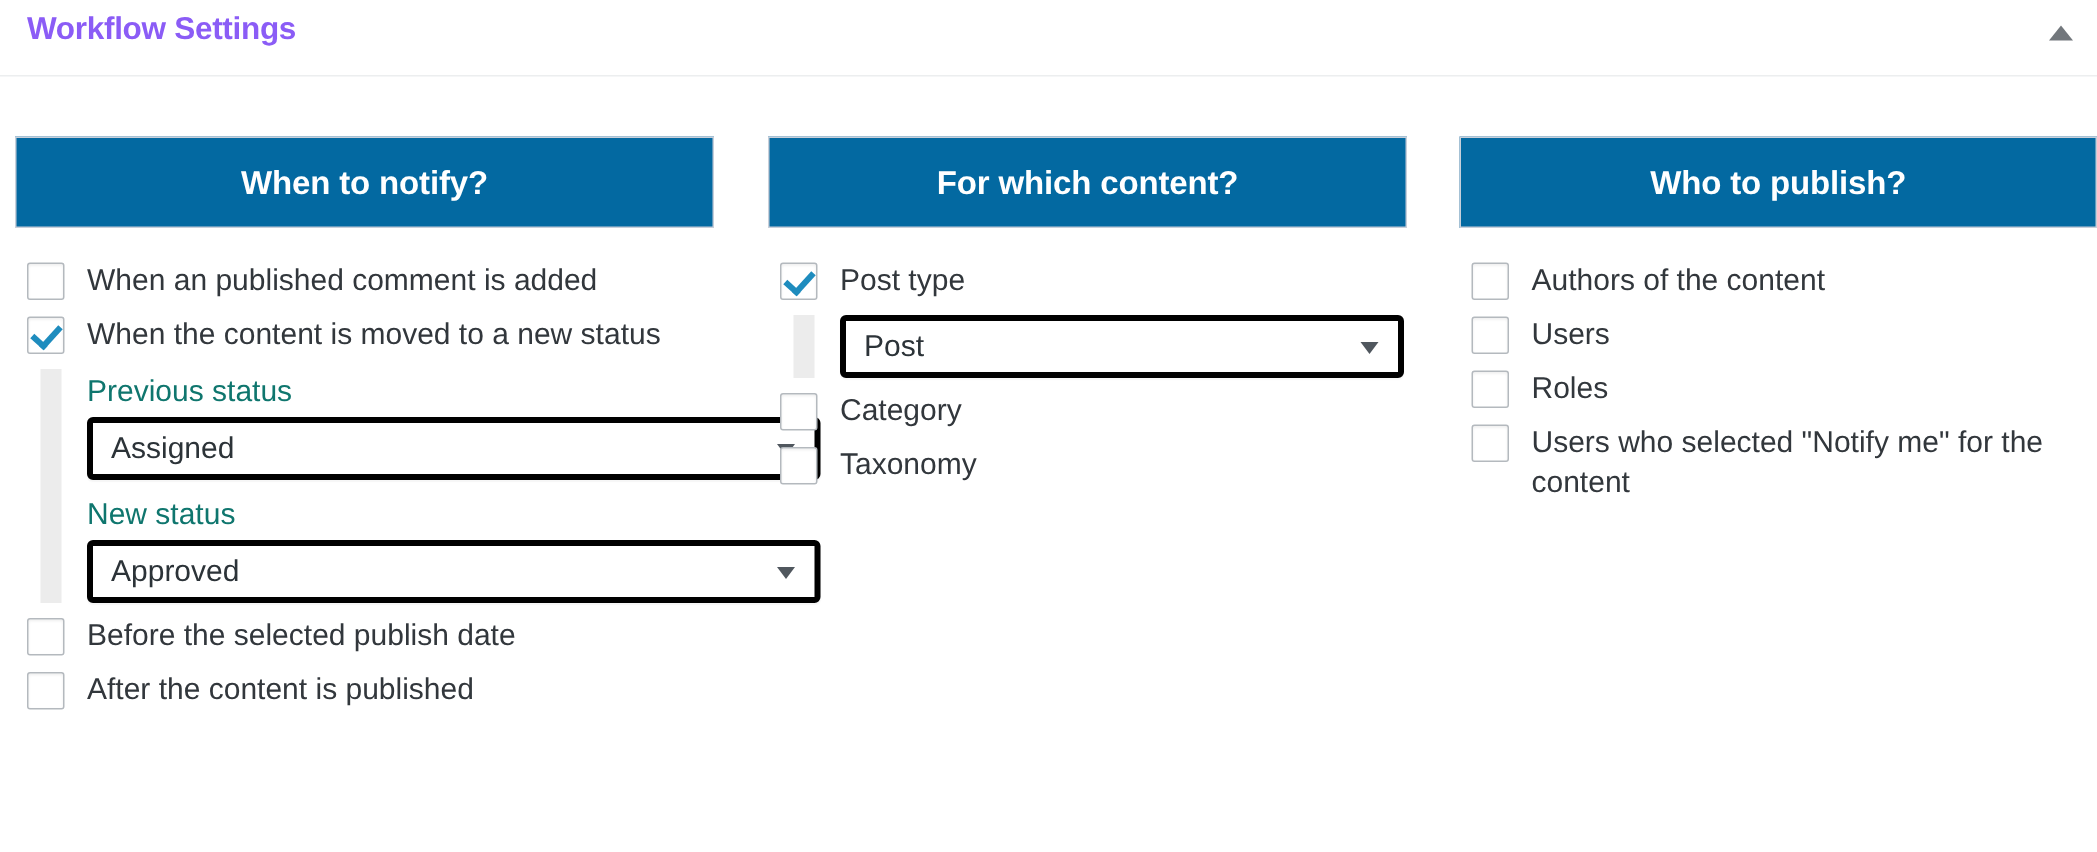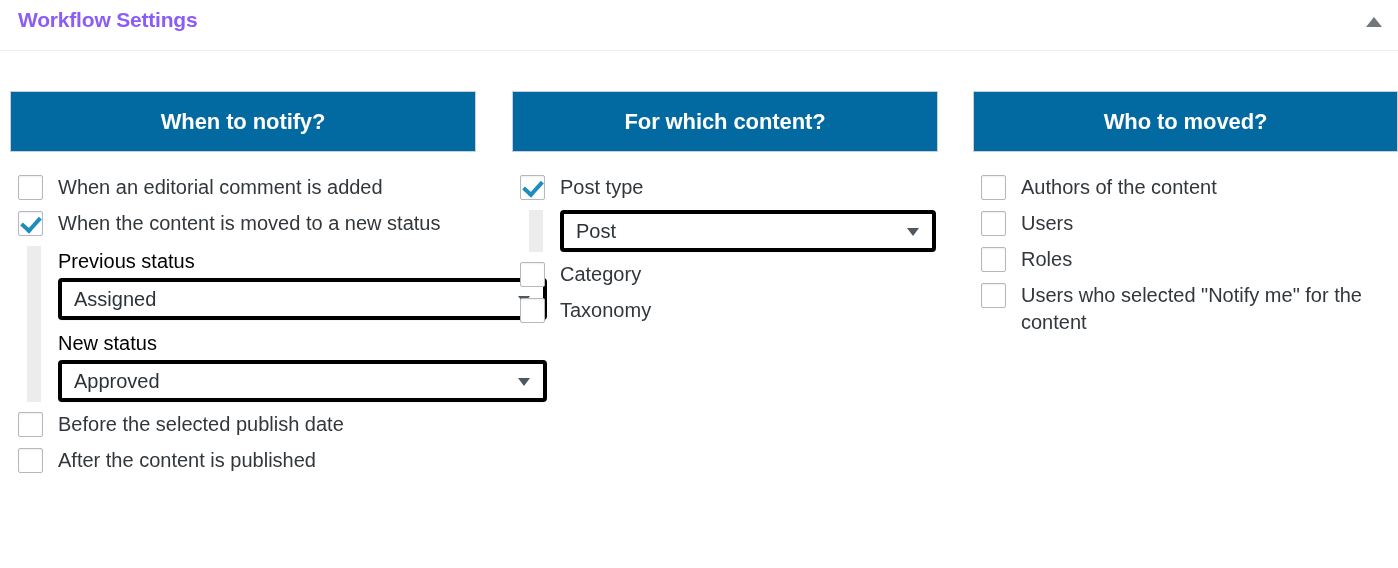--- a/index.html
+++ b/index.html
@@ -135,21 +135,21 @@
     position: absolute;
     left: 17px;
     top: 0;
     bottom: 0;
     width: 14px;
     background: #ececec;
   }
   .field-label {
     font-size: 20px;
     line-height: 30px;
-    color: #000000;
+    color: #0f766e;
     margin-bottom: 2px;
   }
   .select {
     position: relative;
     height: 42px;
     box-sizing: border-box;
     border: 4px solid #000000;
     border-radius: 4px;
     background: #fff;
     box-shadow: 0 1px 1px rgba(0,0,0,0.04);
@@ -187,21 +187,21 @@
 </div>
 
 <div class="columns">
 
   <div class="col col-1">
     <div class="col-head">When to notify?</div>
     <div class="col-body">
 
       <div class="cb-row">
         <span class="cb"></span>
-        <span class="cb-label">When an editorial comment is added</span>
+        <span class="cb-label">When an published comment is added</span>
       </div>
 
       <div class="cb-row">
         <span class="cb checked"></span>
         <span class="cb-label">When the content is moved to a new status</span>
       </div>
 
       <div class="sub-block">
         <div class="sub-bar"></div>
 
@@ -255,21 +255,21 @@
 
       <div class="cb-row">
         <span class="cb"></span>
         <span class="cb-label">Taxonomy</span>
       </div>
 
     </div>
   </div>
 
   <div class="col col-3">
-    <div class="col-head">Who to moved?</div>
+    <div class="col-head">Who to publish?</div>
     <div class="col-body">
 
 
       <div class="cb-row">
         <span class="cb"></span>
         <span class="cb-label">Authors of the content</span>
       </div>
 
       <div class="cb-row">
         <span class="cb"></span>

